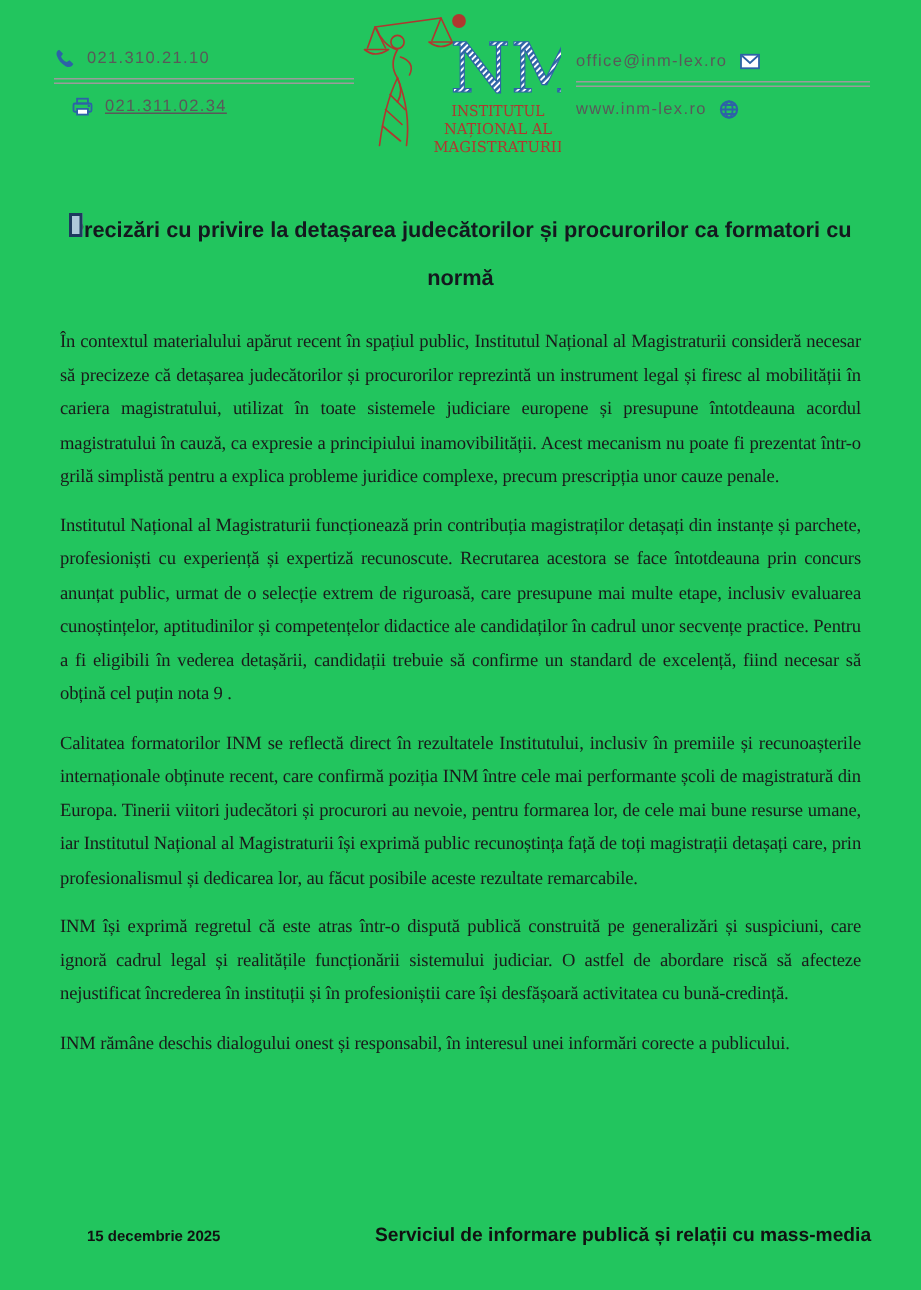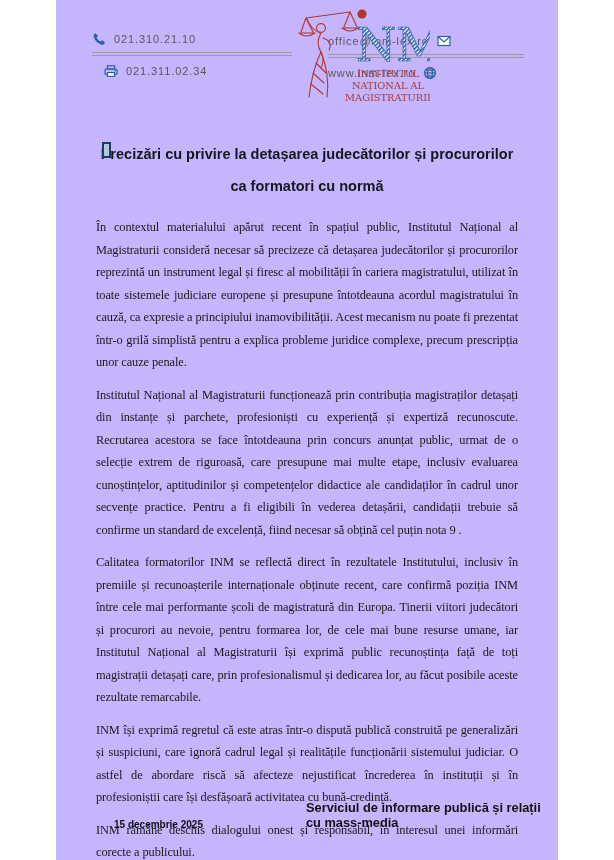--- a/index.html
+++ b/index.html
@@ -1,38 +1,38 @@
 <!DOCTYPE html>
 <html><head>
 <meta charset="utf-8">
 <style>
   * { margin:0; padding:0; box-sizing:border-box; }
   html,body { background:#fff; }
   .page {
     position:relative;
-    width:502px; height:860px;
-    background:#c4b5fd;
+    width:614px; height:860px;
+    background:#22c55e;
     font-family:"Liberation Sans", sans-serif;
     overflow:hidden;
     margin:0 auto;
   }
 
   
   .letterhead { position:relative; height:118px; }
 
   .contacts-left  { position:absolute; left:36px;  top:30px; width:200px; }
   .contacts-right { position:absolute; right:34px; top:32px; width:196px; text-align:right; }
 
   .contact-row {
     display:flex; align-items:center; gap:8px;
     font-size:11px; color:#595959; letter-spacing:0.9px;
     height:18px;
   }
   .contacts-right .contact-row { justify-content:flex-start; }
-  .contact-row.indent { padding-left:12px; }
+  .contact-row.indent { padding-left:12px;text-decoration:underline; }
 
   .dsep {
     height:4px;
     border-top:1px solid #9b9b9b;
     border-bottom:1px solid #9b9b9b;
     margin:4px 0 6px 0;
   }
 
   .cicon { display:inline-flex; width:14px; height:14px; flex:0 0 auto; }
 

